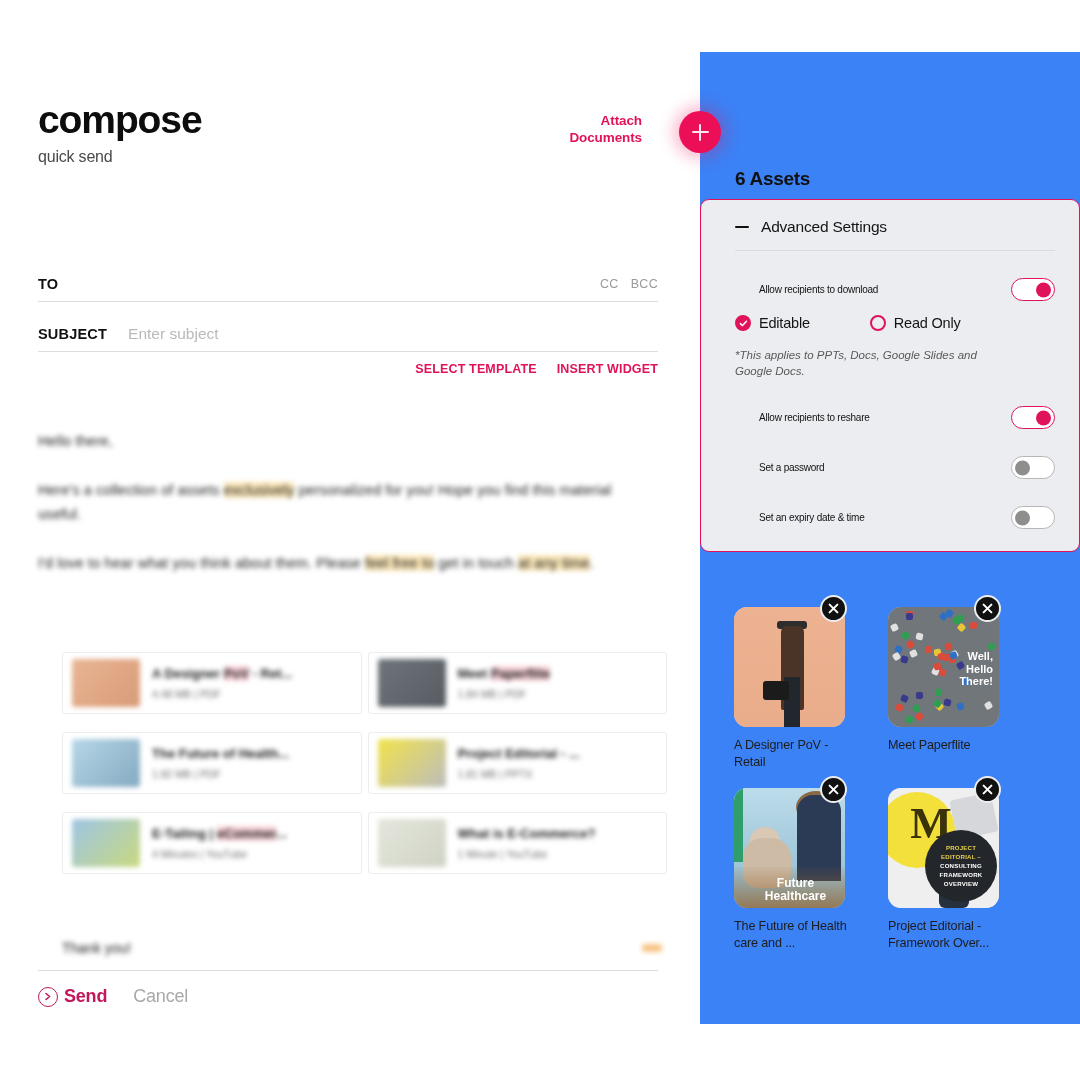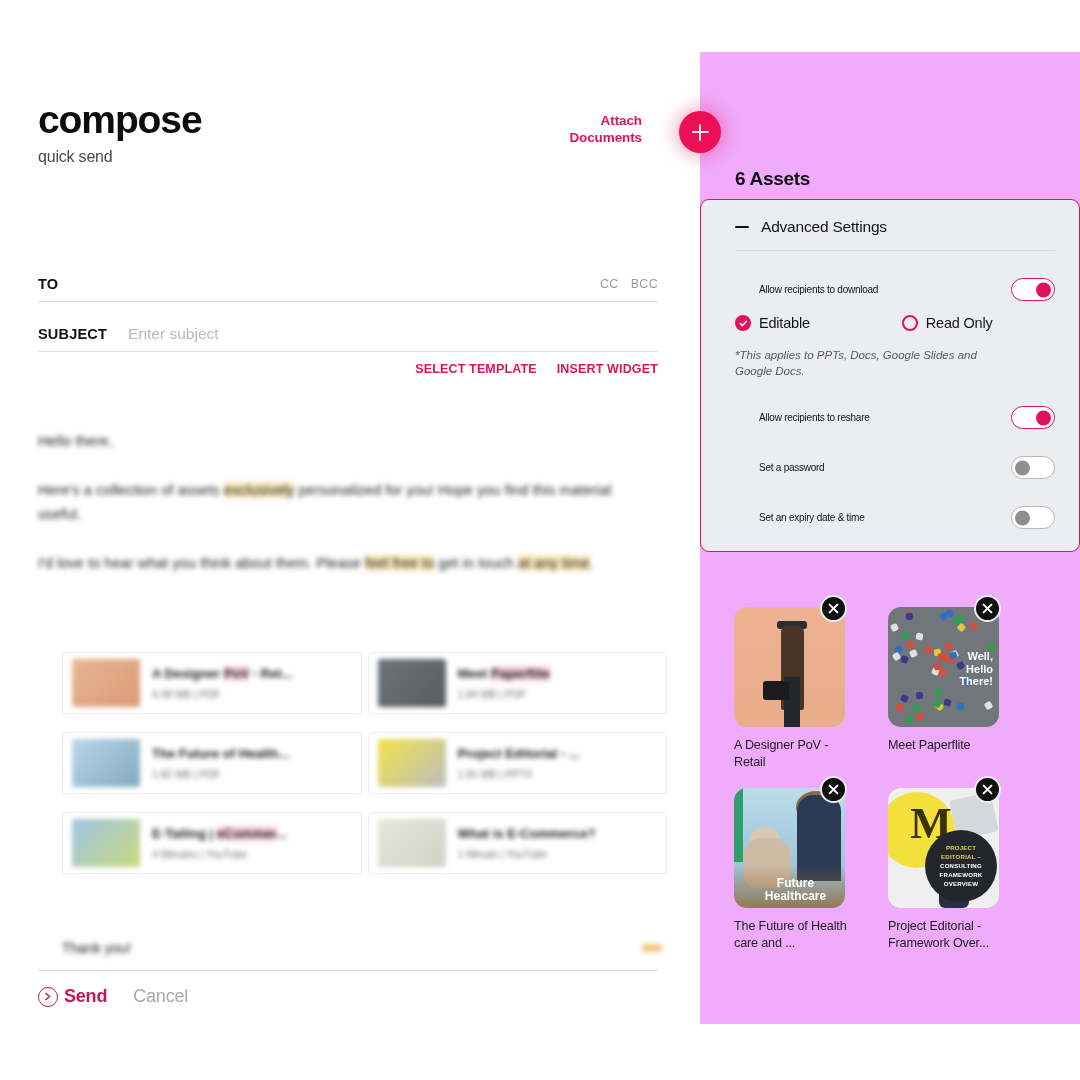--- a/index.html
+++ b/index.html
@@ -145,21 +145,21 @@
     width:20px; height:20px; border:1.8px solid #c2185b; border-radius:50%;
     display:flex; align-items:center; justify-content:center; flex:none;
   }
   .send-ring svg{ display:block; }
   .send-label{ font-size:18px; font-weight:bold; color:#c2185b; letter-spacing:-.2px; }
   .cancel-label{ font-size:18px; color:#a9a9a9; cursor:pointer; letter-spacing:-.2px; }
 
   
   #asset-panel{
     position:absolute; left:700px; top:52px; width:380px; height:972px;
-    background:#f0abfc;
+    background:#3b82f6;
   }
   #assets-count{
     position:absolute; left:35px; top:116px;
     font-size:19px; font-weight:bold; color:#111; letter-spacing:-.3px;
   }
 
   #adv-settings{
     position:absolute; left:0px; top:147px; width:380px;
     border:1.8px solid #e0135a; border-radius:9px;
     padding:18px 24px 22px 34px; background:#ebedf1;
@@ -187,21 +187,21 @@
   .tgl.off{ border:1.5px solid #b6b6b6; }
   .tgl .knob{
     position:absolute; top:50%; transform:translateY(-50%);
     width:15px; height:15px; border-radius:50%;
   }
   .tgl.on .knob{ right:3px; background:#e0135a; }
   .tgl.off .knob{ left:3px; background:#8e8e8e; }
 
   #radio-row{ display:flex; align-items:center; margin-top:14px; }
   .radio-opt{ display:flex; align-items:center; gap:8px; cursor:pointer; }
-  .radio-opt.second{ margin-left:92px;text-align:center; }
+  .radio-opt.second{ margin-left:60px;text-align:center; }
   .rad{
     width:16px; height:16px; border-radius:50%; border:2px solid #e0135a;
     flex:none; display:flex; align-items:center; justify-content:center;
   }
   .rad.sel{ background:#e0135a; }
   .rad.sel svg{ display:block; }
   .radio-label{ font-size:14.5px; color:#141414; letter-spacing:-.2px; }
   #radio-note{
     font-size:11.5px; font-style:italic; color:#595959;
     margin-top:16px; line-height:1.4; max-width:245px;

